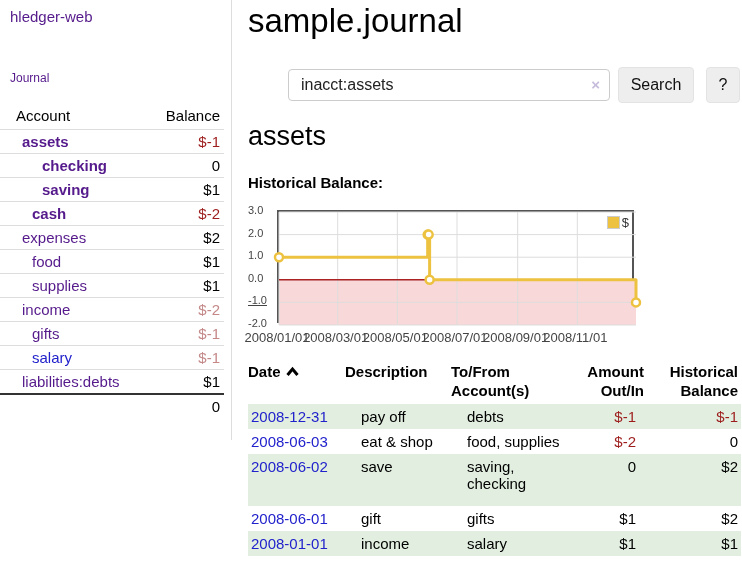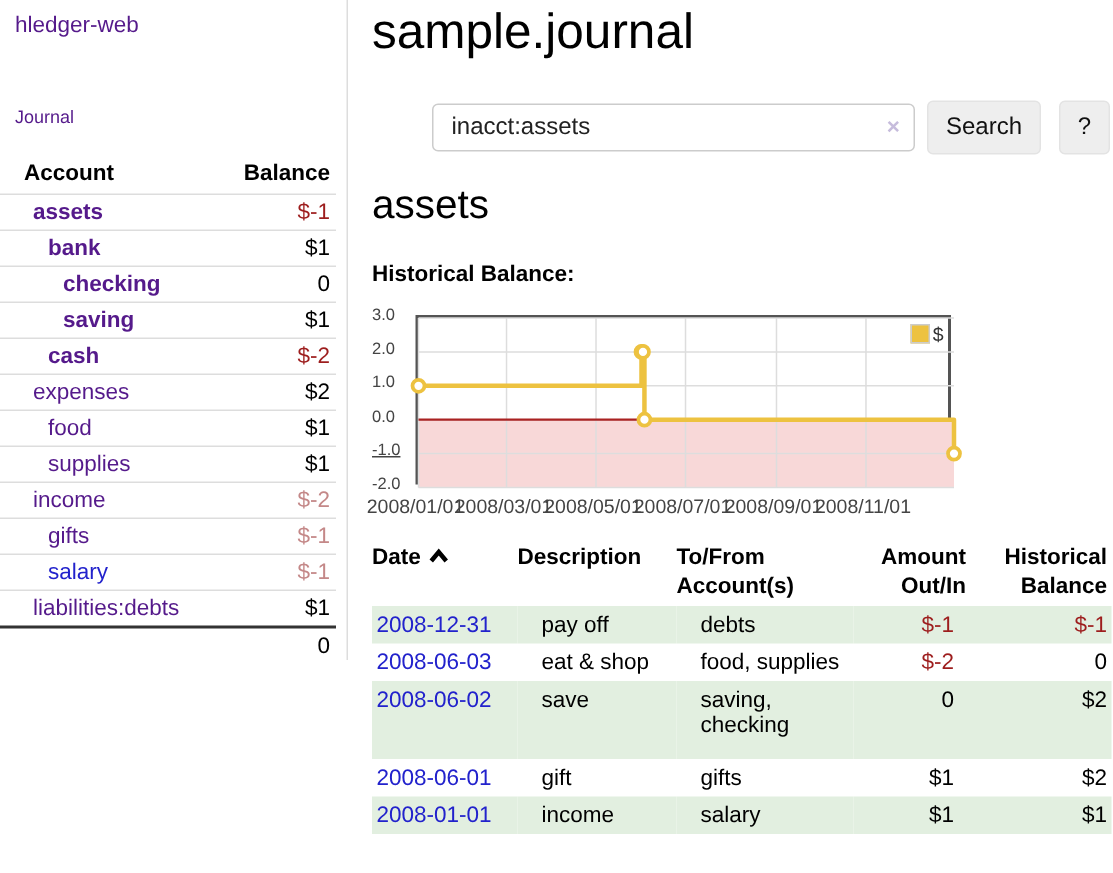--- a/index.html
+++ b/index.html
@@ -5,21 +5,21 @@
   * { margin:0; padding:0; box-sizing:border-box; }
   html,body { width:742px; height:582px; background:#fff;
     font-family:"Liberation Sans","DejaVu Sans",sans-serif; color:#000; overflow:hidden; }
 
   
   #sidebar { position:absolute; left:0; top:0; width:231px; height:582px; }
   #divider { position:absolute; left:231px; top:0; width:1px; height:440px; background:#ddd; }
   .brand { position:absolute; left:10px; top:8px; font-size:15px; color:#551a8b; text-decoration:none; cursor:pointer; }
   .journal-link { position:absolute; left:10px; top:71px; font-size:12px; color:#551a8b; text-decoration:none; cursor:pointer; }
   #acct-table { position:absolute; left:0; top:104px; width:224px; border-collapse:collapse; font-size:15px; }
-  #acct-table th { font-weight:700; text-align:left; padding:3px 0 5px 16px; border-bottom:1px solid #ddd; }
+  #acct-table th { font-weight:400; text-align:left; padding:3px 0 5px 16px; border-bottom:1px solid #ddd; }
   #acct-table th.bal { text-align:right; padding-right:4px; }
   #acct-table td { padding:3px 0 3px 16px; border-bottom:1px solid #ddd; white-space:nowrap; }
   #acct-table td.bal { text-align:right; padding-right:4px; font-weight:400; }
   #acct-table a { color:#551a8b; text-decoration:none; cursor:pointer; }
   #acct-table tr.total td { border-bottom:none; border-top:2px solid #333; }
   .d0 { padding-left:22px !important; }
   .d1 { padding-left:32px !important; }
   .d2 { padding-left:42px !important; }
   .strong, .strong a { font-weight:bold; }
   td.bal.strong { font-weight:bold; }
@@ -78,24 +78,20 @@
     <thead>
       <tr>
         <th>Account</th>
         <th class="bal">Balance</th>
       </tr>
     </thead>
     <tbody>
       <tr class="strong">
           <td class="d0"><a>assets</a></td>
           <td class="bal strong neg">$-1</td>
-        </tr>
-      <tr class="strong">
-          <td class="d1"><a>bank</a></td>
-          <td class="bal strong">$1</td>
         </tr>
       <tr class="strong">
           <td class="d2"><a>checking</a></td>
           <td class="bal strong">0</td>
         </tr>
       <tr class="strong">
           <td class="d2"><a>saving</a></td>
           <td class="bal strong">$1</td>
         </tr>
       <tr class="strong">

